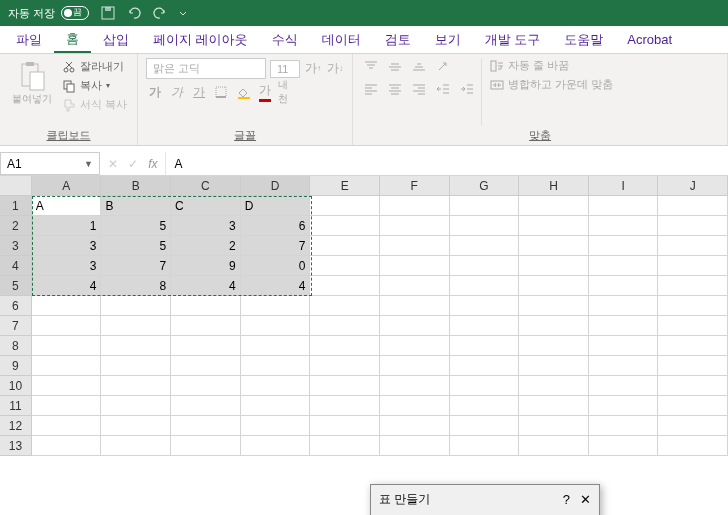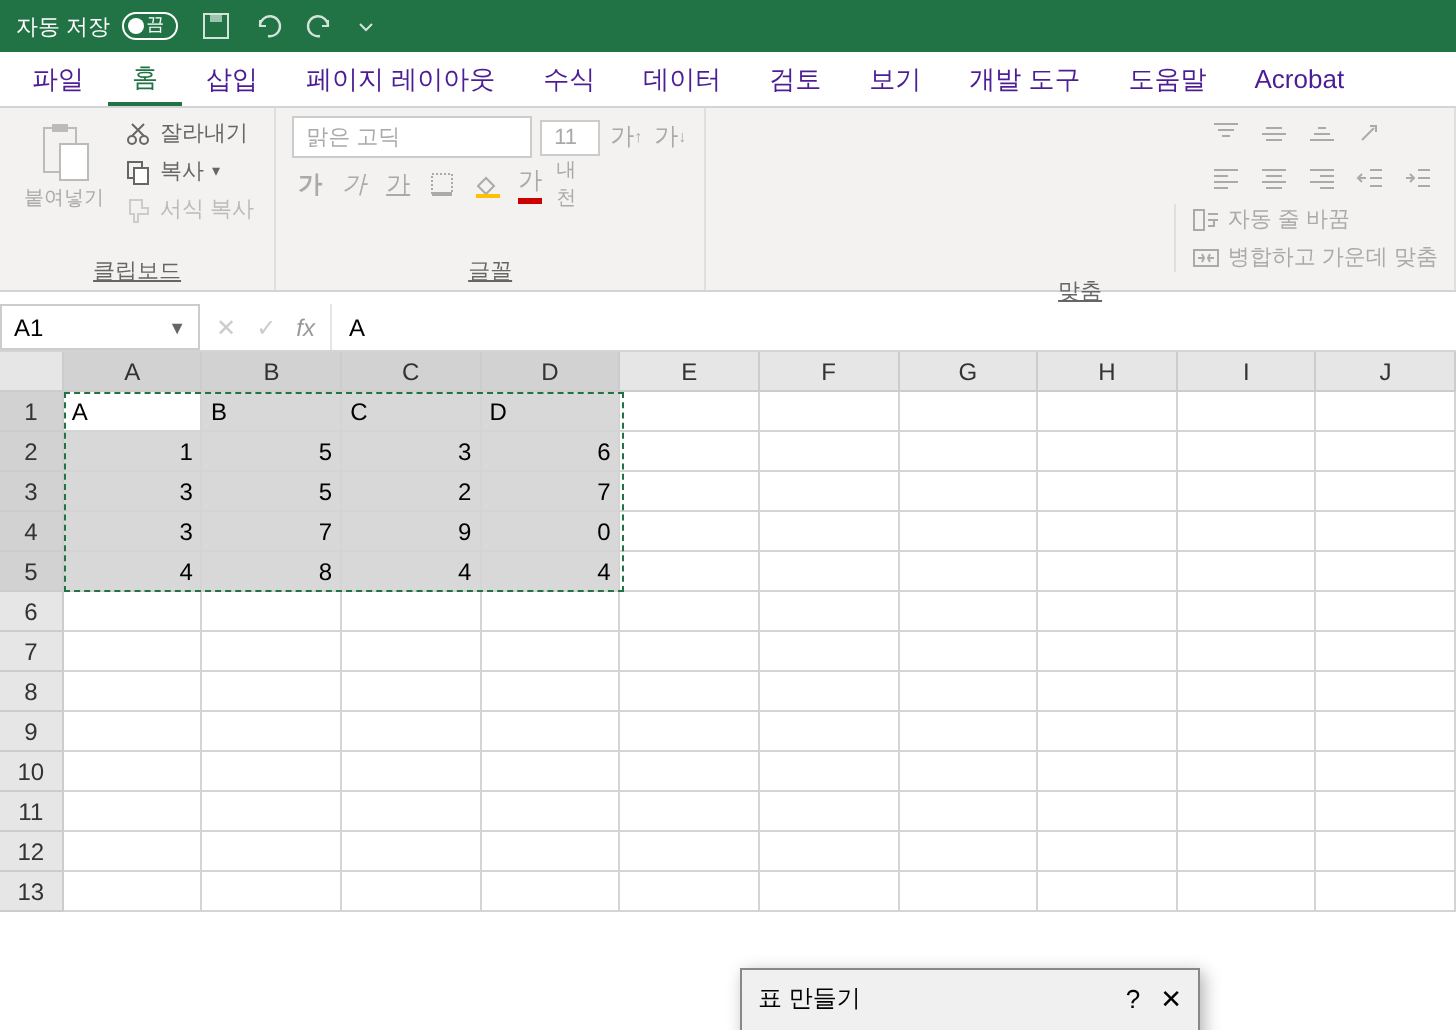--- a/index.html
+++ b/index.html
@@ -204,21 +204,21 @@
         <span class="fbtn">
           <span style="border-bottom:3px solid #c00;">가</span>
         </span>
         <span class="fbtn ruby-lbl">내천</span>
       </div>
     </div>
     <div class="group-label">글꼴</div>
   </div>
 
   <div class="group align-group" style="flex:1;">
-    <div class="group-body" style="flex-direction:column;align-items:flex-end;">
+    <div class="group-body" style="flex-direction:row;">
       <div style="display:flex;flex-direction:column;gap:4px;">
         <div class="align-row">
           <span class="abtn">
               <svg width="16" height="14">
                 <line x1="2" y1="2" x2="14" y2="2" stroke="#aaa"></line>
                 <line x1="4" y1="5" x2="12" y2="5" stroke="#aaa"></line>
                 <line x1="6" y1="8" x2="10" y2="8" stroke="#aaa"></line>
               </svg>
             </span>
           <span class="abtn">

